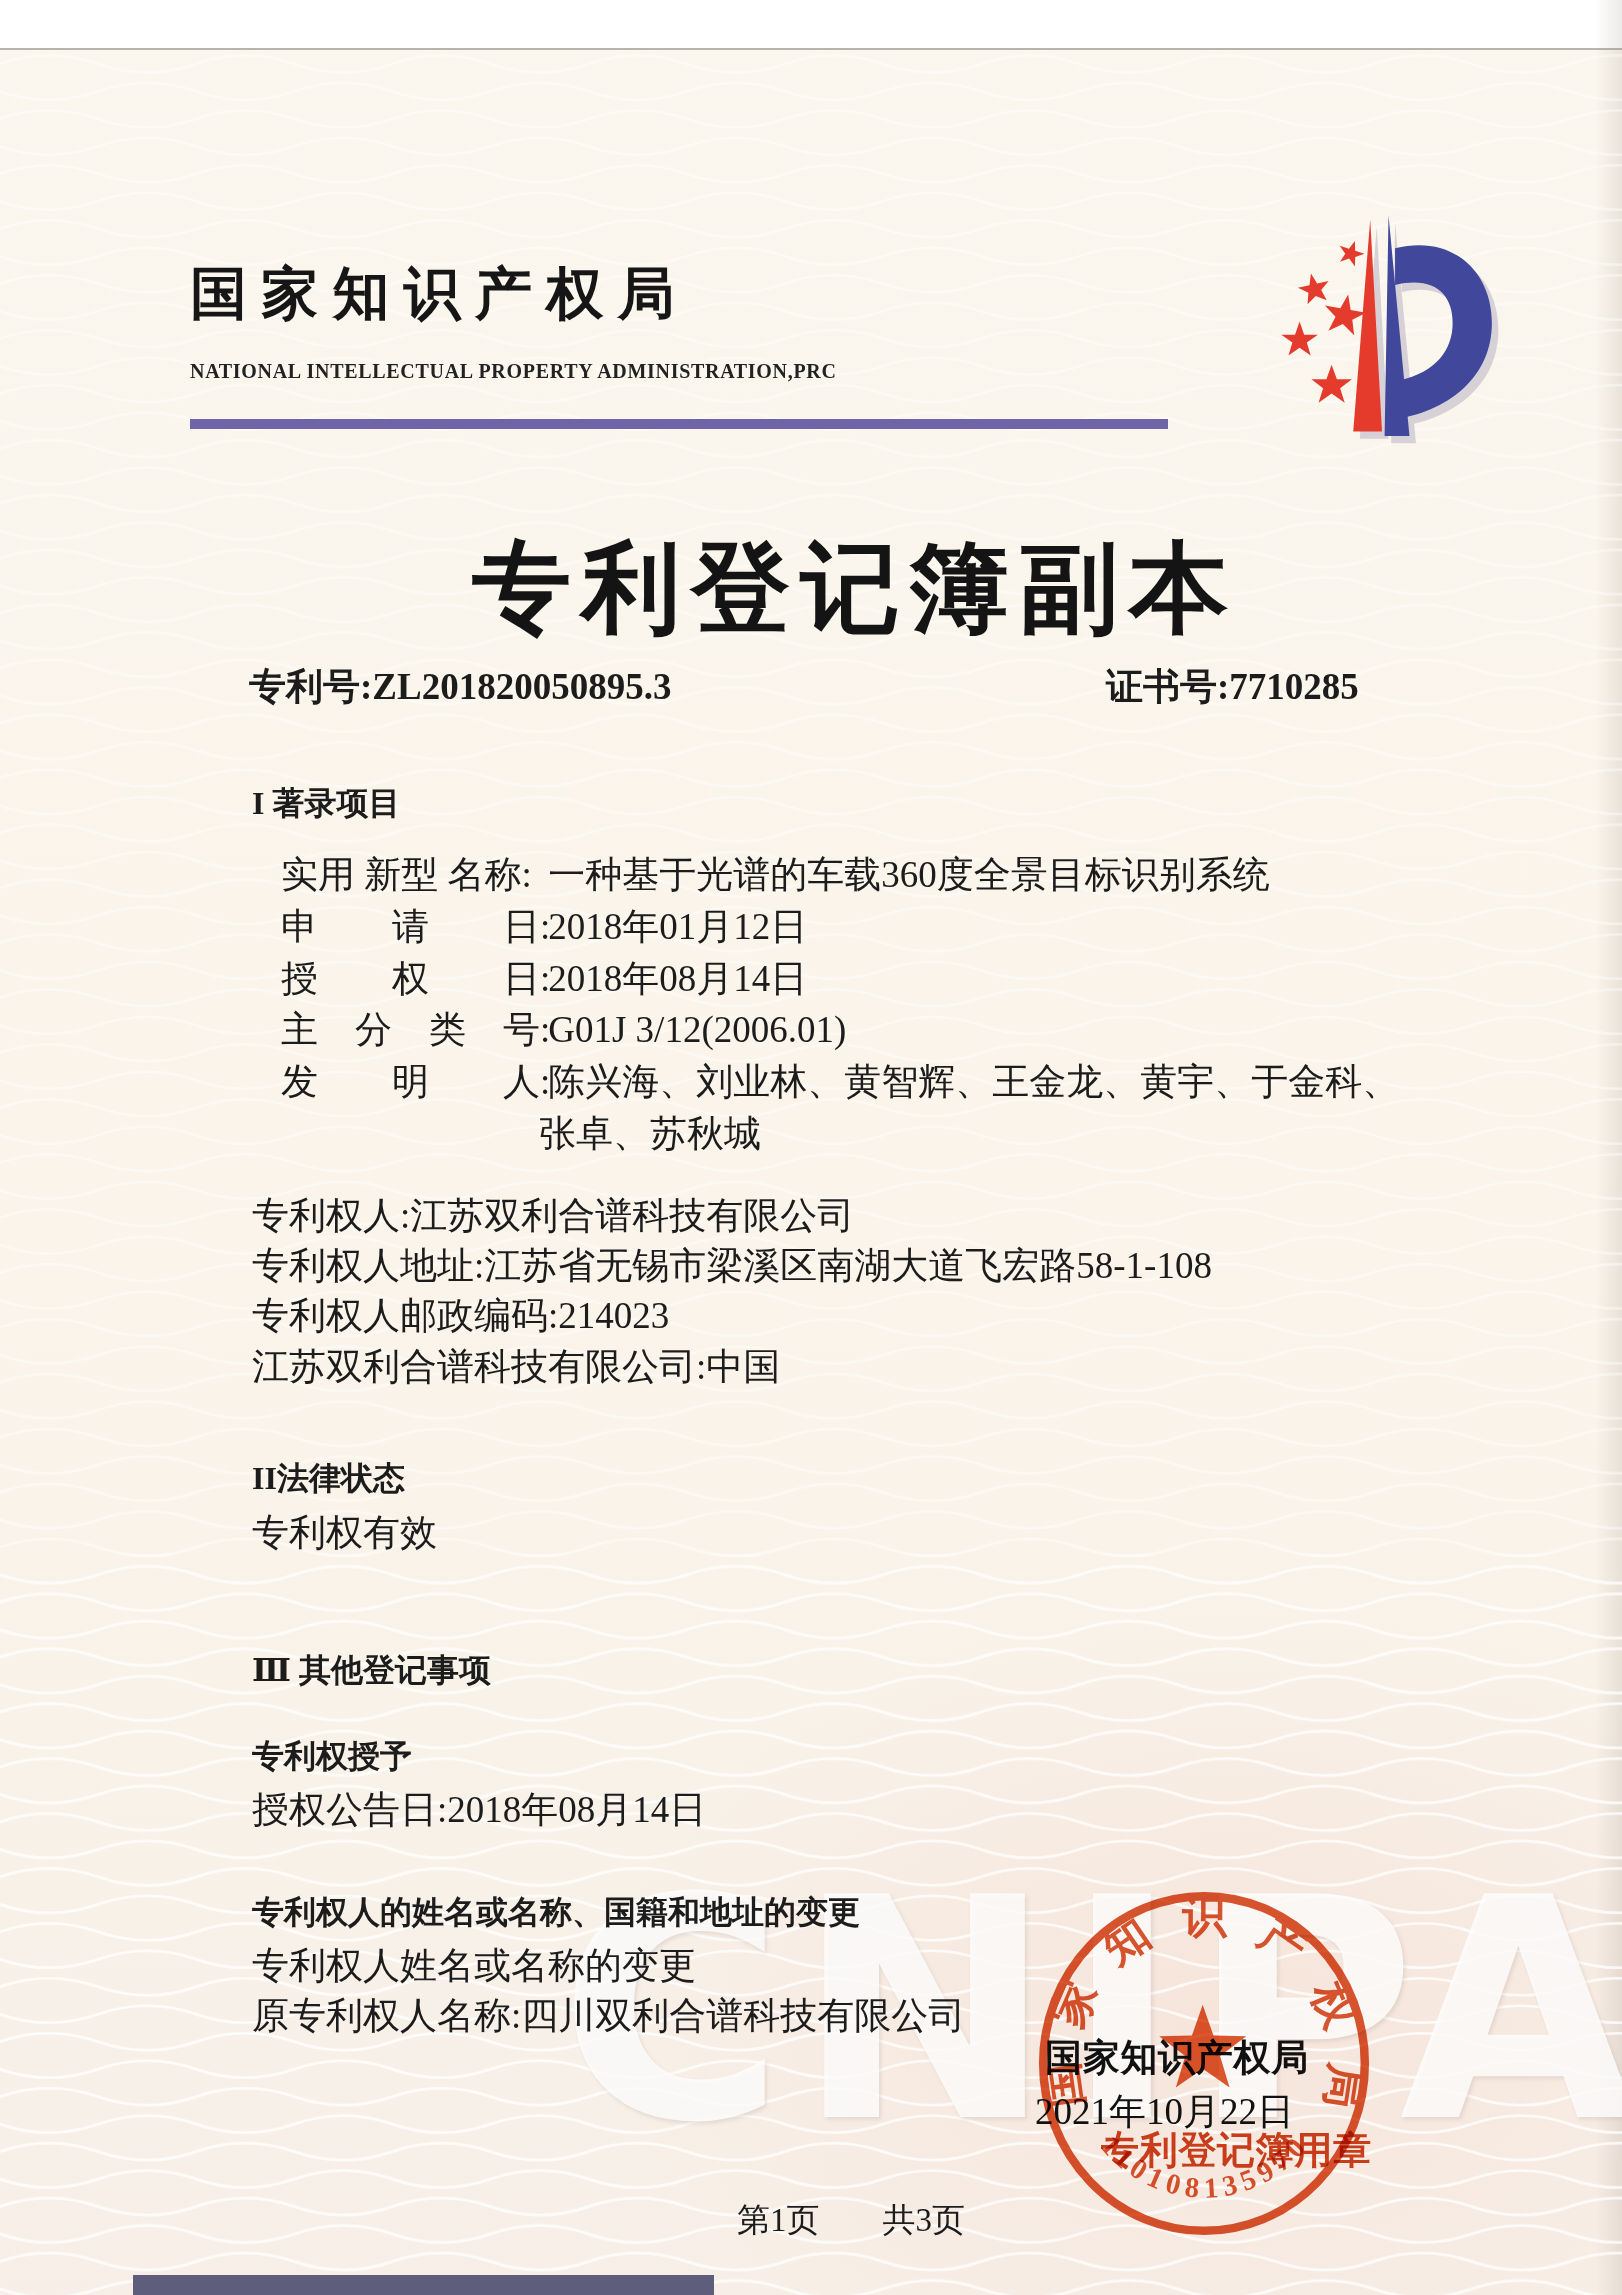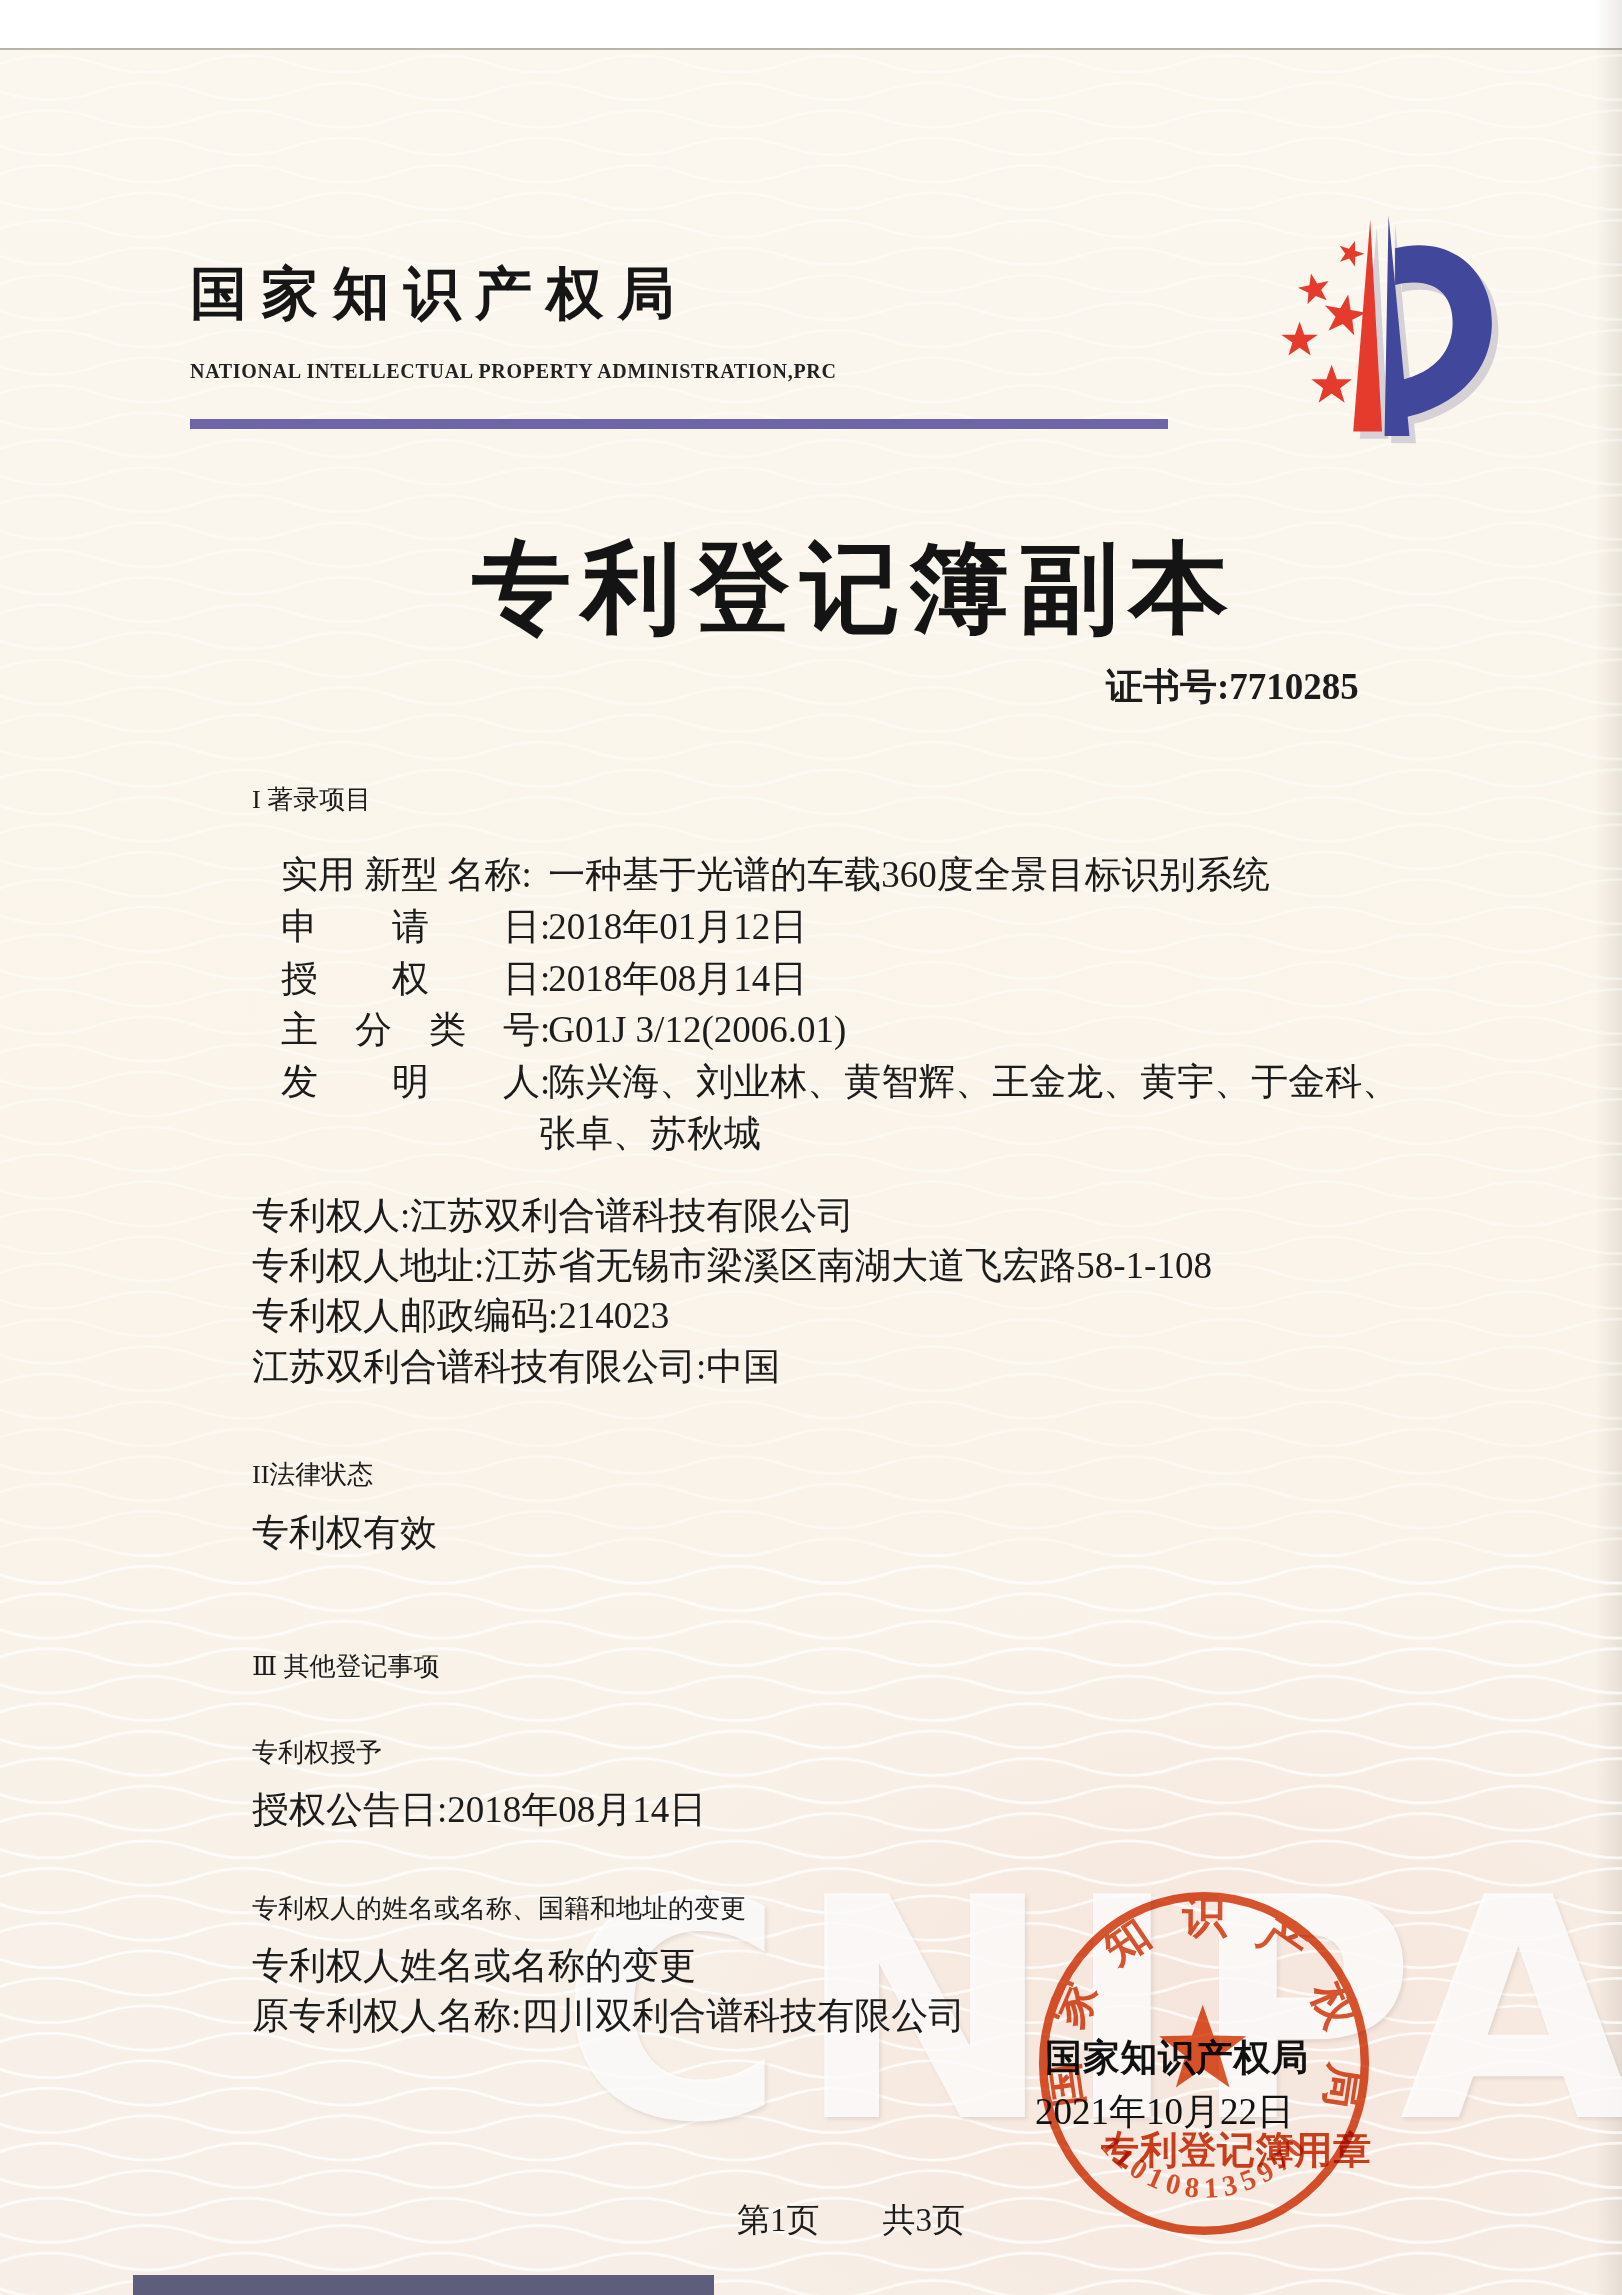--- a/index.html
+++ b/index.html
@@ -14,21 +14,21 @@
     background:linear-gradient(to right,rgba(150,140,130,0),rgba(150,140,130,0.18));}
   .tint{position:absolute;left:0;top:0;width:1622px;height:2295px;
     background:radial-gradient(ellipse 916px 589px at 76% 88%,rgba(243,214,203,0.45),rgba(243,214,203,0) 70%);}
   .waves{position:absolute;left:0;top:50px;z-index:1;}
   .abs{position:absolute;z-index:3;}
   .agency-cn{font-size:57px;font-weight:600;letter-spacing:0px;color:#161616;white-space:nowrap;}
   .agency-en{font-size:20px;font-weight:700;letter-spacing:0.7px;color:#222;white-space:nowrap;}
   .rule{position:absolute;background:#6e65a9;z-index:3;}
   .doc-title{font-size:99px;font-weight:700;letter-spacing:10.5px;white-space:nowrap;color:#141414;}
   .numline{font-size:37px;font-weight:600;white-space:nowrap;}
-  .sec-head{font-size:26px;font-weight:400;white-space:nowrap;}
+  .sec-head{font-size:32px;font-weight:700;white-space:nowrap;}
   .row{font-size:37px;white-space:nowrap;margin-left:29px;}
   .row .lbl{display:inline-block;width:258px;}
   .plain{font-size:37px;white-space:nowrap;}
   .bold{font-weight:700;}
   .watermark{position:absolute;z-index:2;font-family:"DejaVu Sans","Liberation Sans",sans-serif;
     font-weight:700;font-size:307px;letter-spacing:11.8px;color:rgba(255,255,255,0.8);
     text-shadow:2px 2.6px 3.9px rgba(175,160,150,0.25);white-space:nowrap;}
   .stamp-black{position:absolute;z-index:3;color:#111;white-space:nowrap;}
   .stamp-red-line{position:absolute;z-index:4;color:#cf431d;mix-blend-mode:multiply;white-space:nowrap;margin-left:20px;}
   .stamp-svg{position:absolute;z-index:4;mix-blend-mode:multiply;opacity:0.93;}
@@ -79,20 +79,21 @@
       <polygon points="28,160 35,180 56,180 39,192 45,212 28,200 11,212 17,192 0,180 21,180" transform="translate(8,6)"></polygon>
       <polygon points="85,232 93,254 116,254 98,268 105,290 85,276 65,290 72,268 54,254 77,254"></polygon>
     </g>
     <polygon points="144,10 118,334 162,334" fill="#e53b2c"></polygon>
     <polygon points="172,4 166,341 204,341" fill="#41479b"></polygon>
     <path d="M182,54 C268,32 330,88 330,168 C330,248 268,300 188,314 L188,256 C246,243 270,208 270,168 C270,124 242,96 182,110 Z" fill="#41479b"></path>
   </svg>
 
   <div class="abs doc-title" style="left:472px;top:523px;">专利登记簿副本</div>
 
+  <div class="abs numline" style="left:249px;top:662px;">专利号:ZL201820050895.3</div>
   <div class="abs numline" style="left:1106px;top:662px;">证书号:7710285</div>
 
   <div class="abs sec-head" style="left:252px;top:782px;">I 著录项目</div>
 
   <div class="abs row" style="left:252px;top:850px;">
     <span class="lbl">实用 新型 名称:</span>
     <span>一种基于光谱的车载360度全景目标识别系统</span>
   </div>
   <div class="abs row" style="left:252px;top:902px;">
     <span class="lbl">申　　请　　日:</span>

